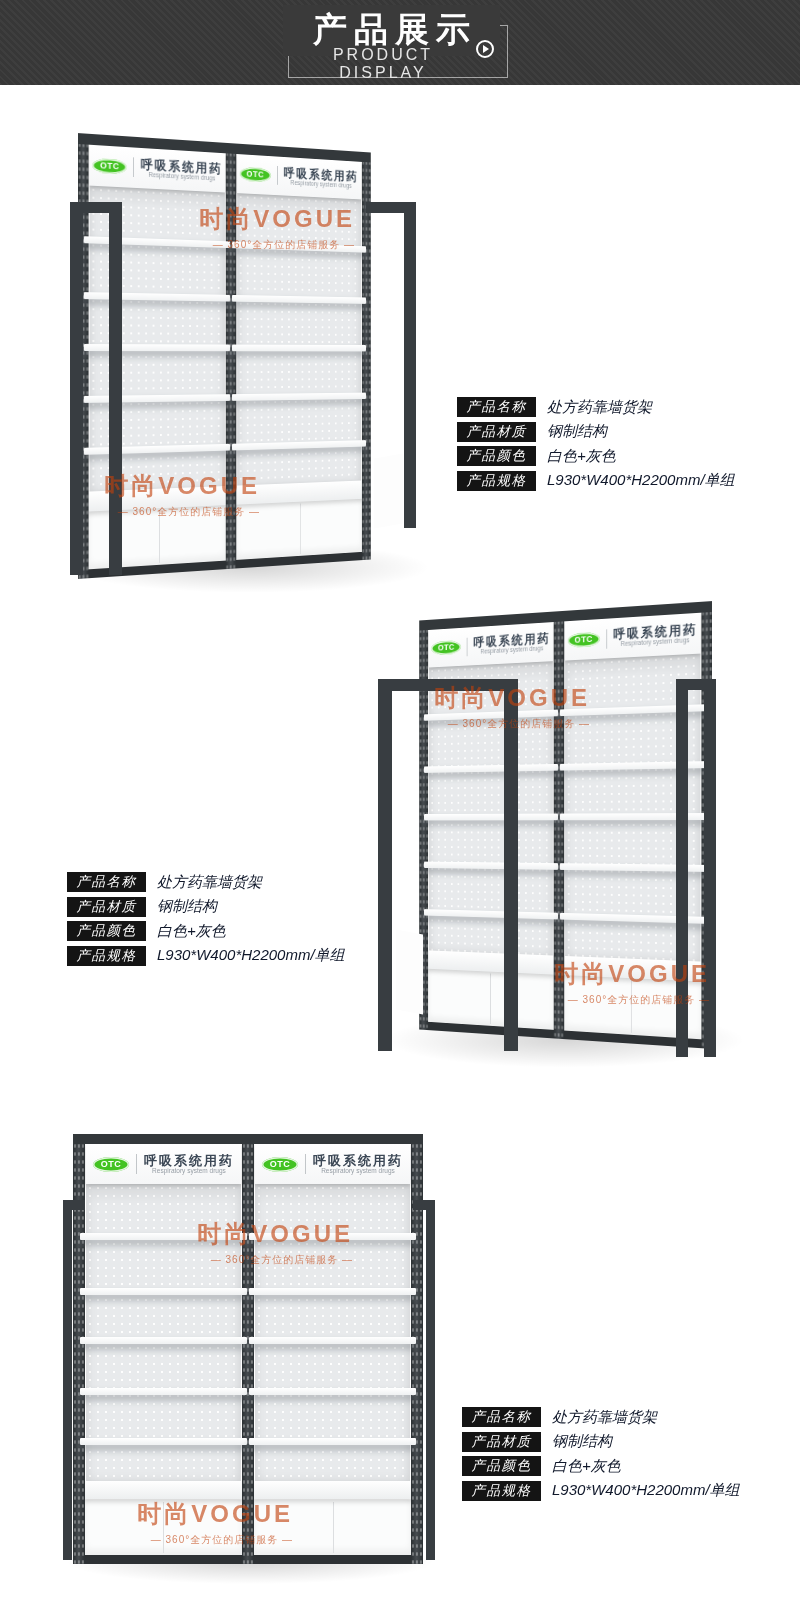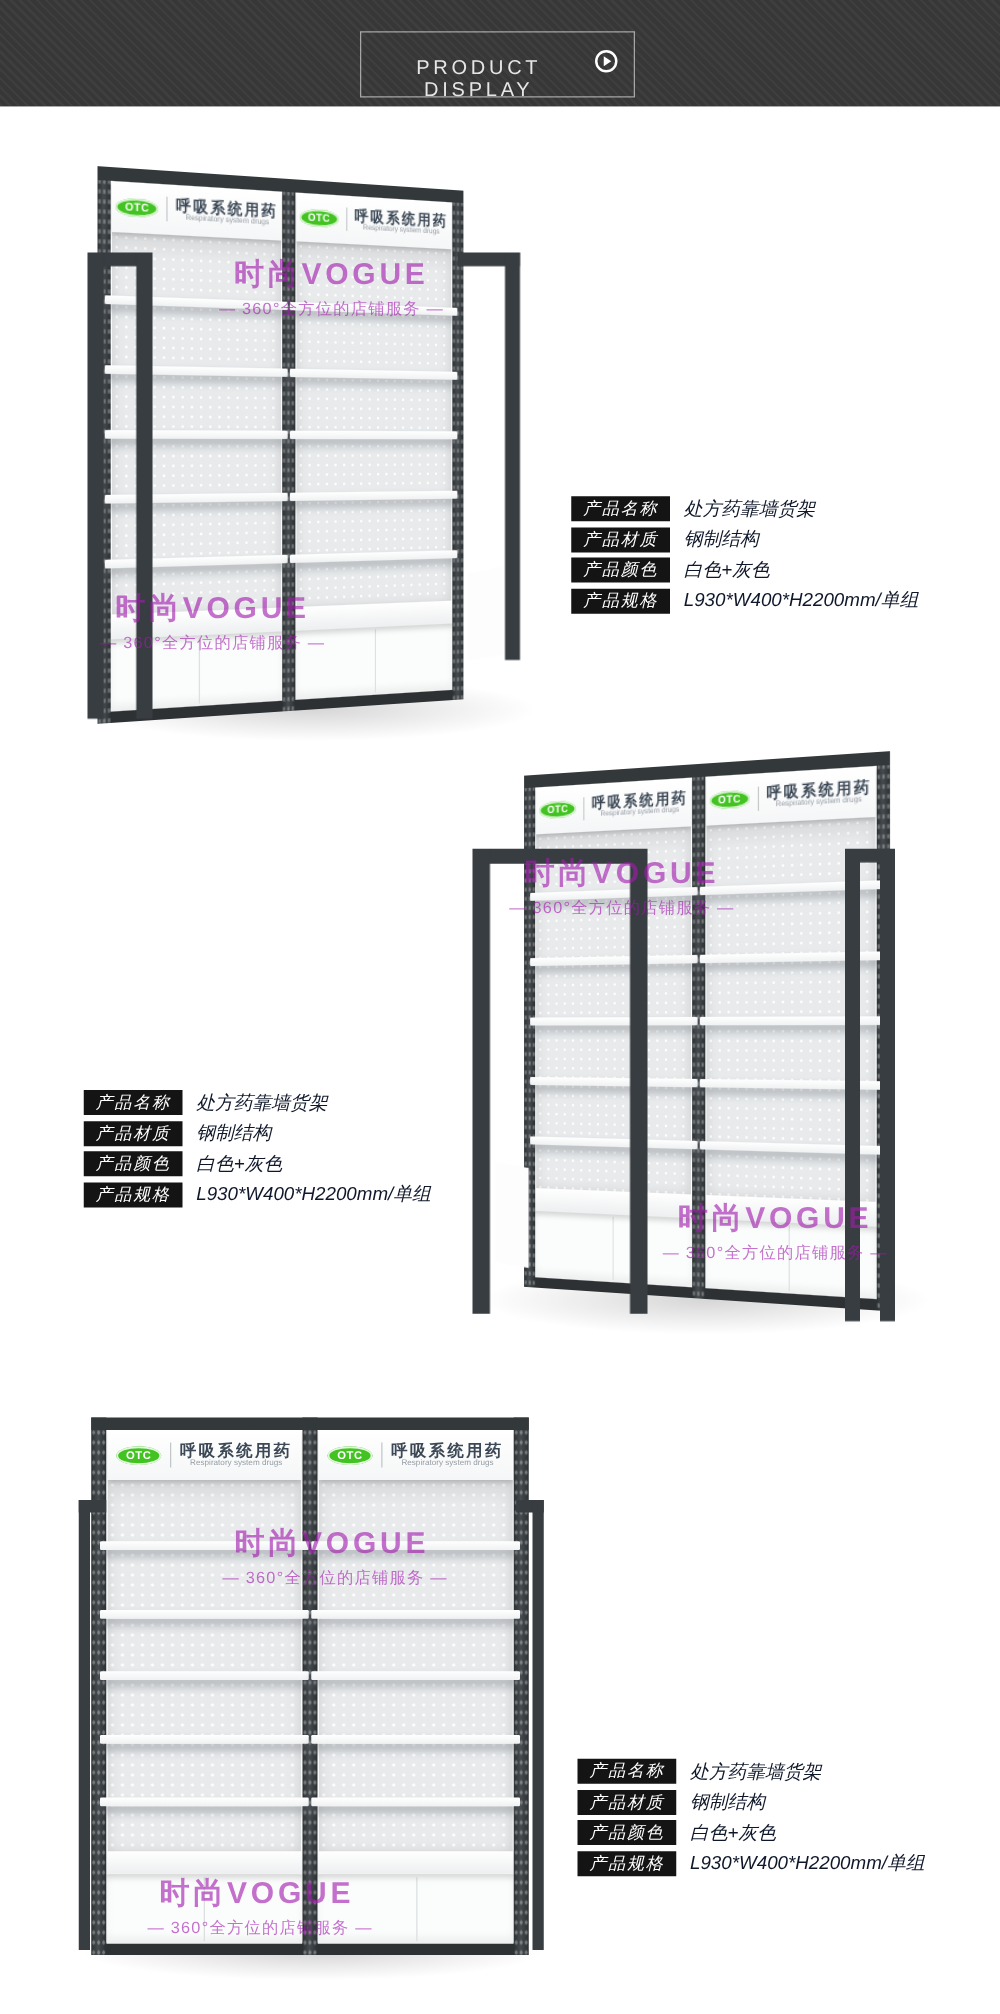--- a/index.html
+++ b/index.html
@@ -60,35 +60,36 @@
            background:linear-gradient(#ffffff,#edeff0);box-shadow:0 3px 5px rgba(0,0,0,.16);z-index:4;}
   .doors{position:absolute;left:0;right:0;top:85%;height:13%;background:#fbfcfc;z-index:3;
          box-shadow:inset 0 -5px 7px rgba(0,0,0,.06);}
   .doors .seam{position:absolute;left:50%;top:4%;bottom:4%;width:1px;background:#dcdee0;}
 
   
   .wing{position:absolute;z-index:4;box-sizing:border-box;border-color:#383d41;border-style:solid;border-width:0;}
   .sliver{position:absolute;background:#fdfdfd;z-index:3;}
 
   
-  .wm{position:absolute;z-index:6;text-align:center;color:#a21caf;opacity:.62;}
+  .wm{position:absolute;z-index:6;text-align:right;color:#c2410c;opacity:.62;}
   .wm .wm1{font-size:24px;font-weight:bold;letter-spacing:3px;white-space:nowrap;}
-  .wm .wm2{font-size:13px;letter-spacing:1px;margin-top:3px;white-space:nowrap;}
+  .wm .wm2{font-size:10px;letter-spacing:1px;margin-top:3px;white-space:nowrap;}
 
   
   .gshadow{position:absolute;z-index:1;
            background:radial-gradient(ellipse at center,rgba(0,0,0,.16),rgba(0,0,0,0) 65%);}
 </style>
 </head>
 <body>
 
 <div class="canvas">
 
   <div class="header">
     <div class="title-box"></div>
+    <div class="title-zh">产品展示</div>
     <div class="title-en">PRODUCT DISPLAY</div>
     <div class="arrow-circle">
         <i></i>
       </div>
   </div>
 
   <div class="gshadow" style="left:55px;top:540px;width:390px;height:55px;"></div>
 
   <div class="unit" style="left:78px;top:133px;width:332px;height:446px;transform-origin:0 50%;transform:perspective(900px) rotateY(15deg);">
     <div class="u-top"></div>

